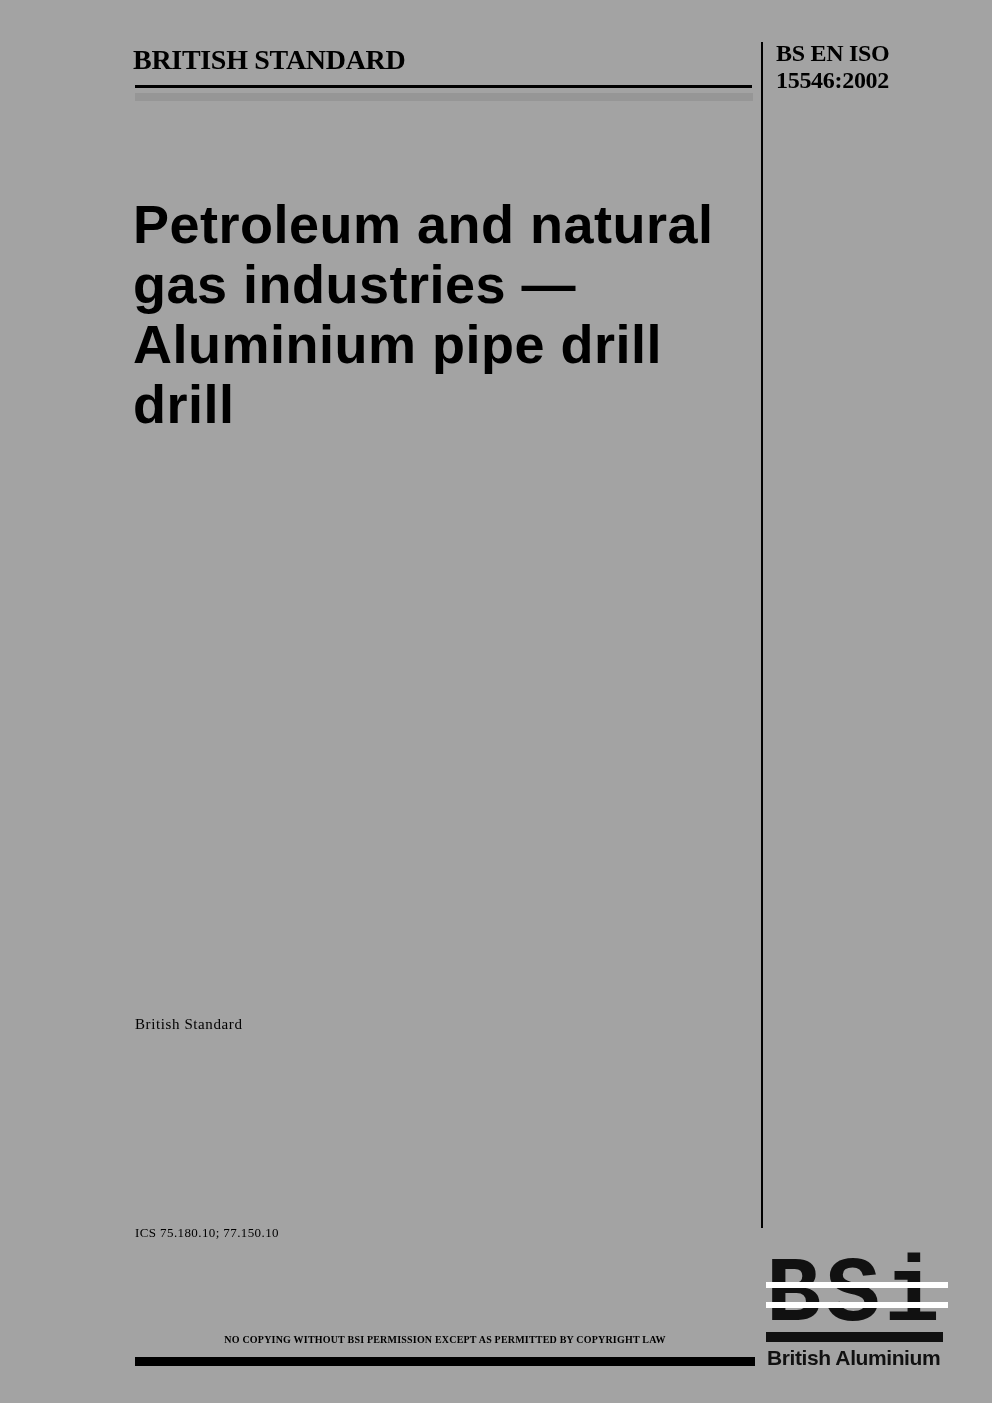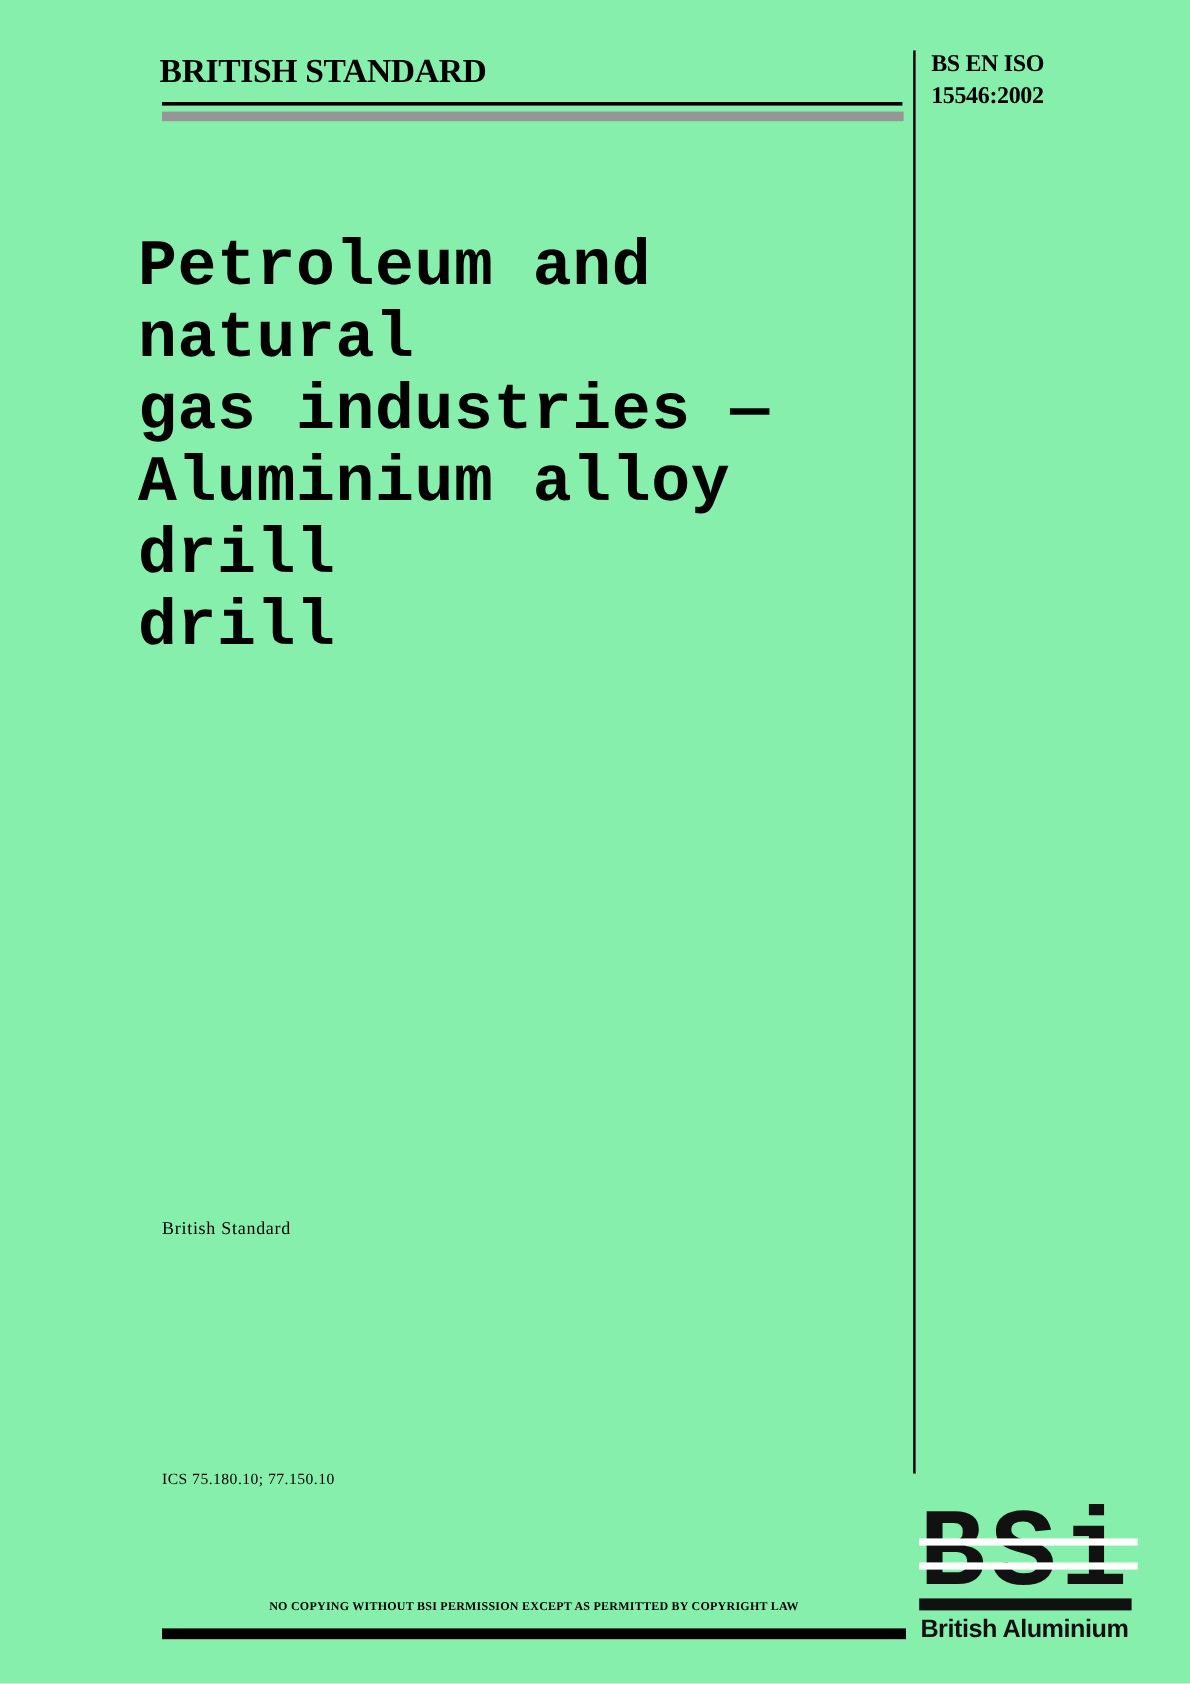--- a/index.html
+++ b/index.html
@@ -1,21 +1,21 @@
 <!DOCTYPE html>
 <html><head>
 <meta charset="utf-8">
 <style>
   * { margin: 0; padding: 0; box-sizing: border-box; }
   html, body { background: #ffffff; }
   .page {
     position: relative;
     width: 992px;
     height: 1403px;
-    background: #86efac;
+    background: #a3a3a3;
     overflow: hidden;
     font-family: "Liberation Serif", serif;
     color: #000000;
   }
 
   
   .brand {
     position: absolute;
     left: 133px; top: 44px;
     font-family: "Liberation Serif", serif;
@@ -34,38 +34,38 @@
     position: absolute;
     left: 135px; top: 93px;
     width: 618px; height: 8px;
     background: #969696;
   }
   .doc-ref {
     position: absolute;
     left: 776px; top: 40px;
     font-family: "Liberation Serif", serif;
     font-weight: bold;
-    font-size: 20px;
+    font-size: 24px;
     line-height: 27px;
     letter-spacing: -0.3px;
     white-space: nowrap;
   }
   .vert-rule {
     position: absolute;
     left: 761px; top: 42px;
     width: 2px; height: 1186px;
     background: #000000;
   }
 
   
   .title {
     position: absolute;
-    left: 115px; top: 194px;
+    left: 133px; top: 194px;
     width: 640px;
-    font-family: Liberation Mono, monospace;
+    font-family: Liberation Sans, sans-serif;
     font-weight: bold;
     font-size: 54px;
     line-height: 60px;
     letter-spacing: 0.5px;
   }
 
   
   .status-note {
     position: absolute;
     left: 135px; top: 1014px;
@@ -159,21 +159,21 @@
   <div class="doc-ref">
     <div>BS EN ISO</div>
     <div>15546:2002</div>
   </div>
 
   <div class="vert-rule"></div>
 
   <div class="title">
     <div>Petroleum and natural</div>
     <div>gas industries —</div>
-    <div>Aluminium alloy drill</div>
+    <div>Aluminium pipe drill</div>
     <div>drill</div>
   </div>
 
   <div class="status-note">
     <div>British Standard</div>
   </div>
 
   <div class="ics">ICS 75.180.10; 77.150.10</div>
 
   <div class="copyright-text">NO COPYING WITHOUT BSI PERMISSION EXCEPT AS PERMITTED BY COPYRIGHT LAW</div>

